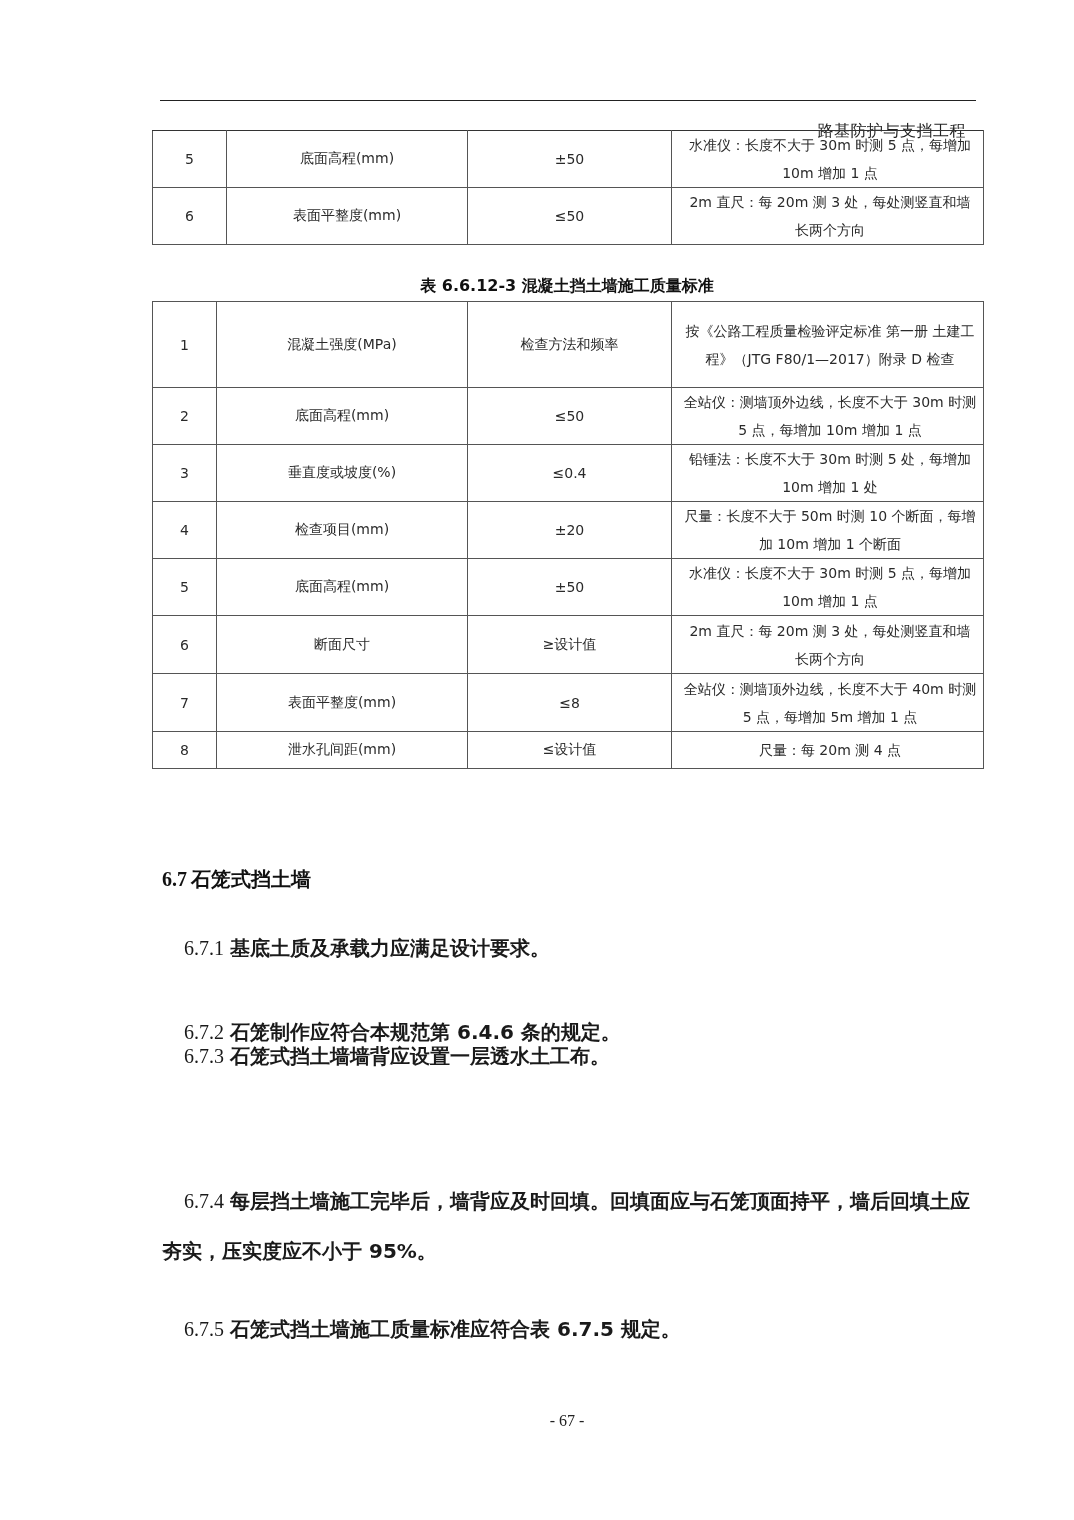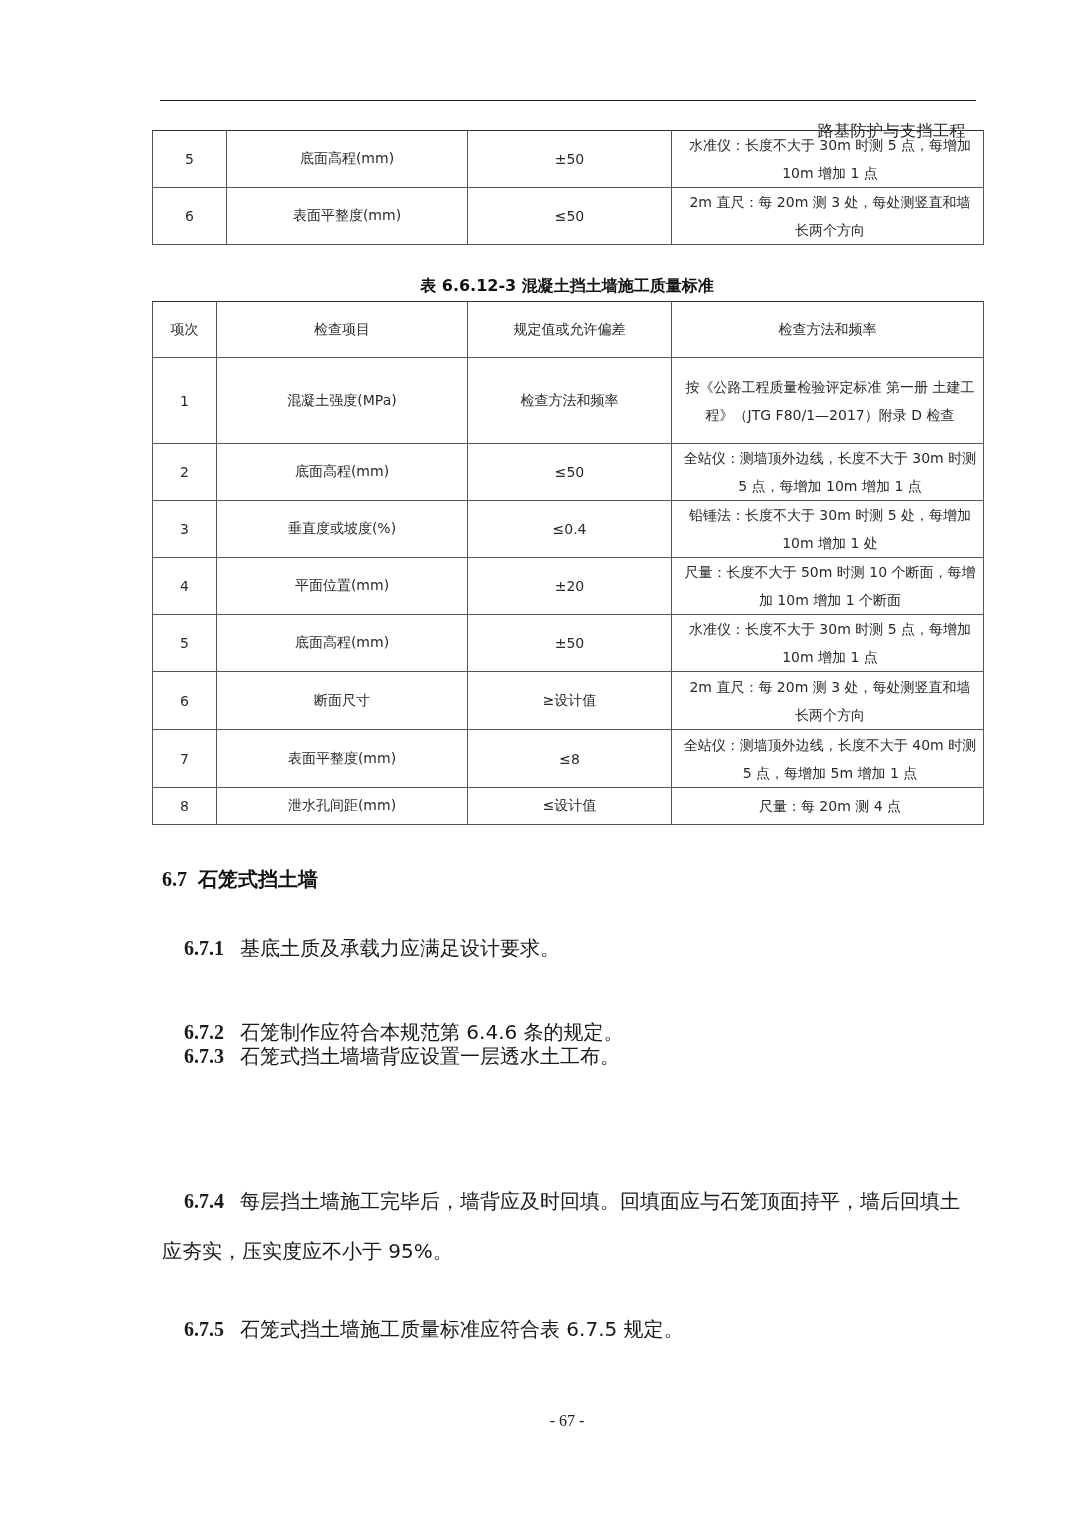--- a/index.html
+++ b/index.html
@@ -17,26 +17,26 @@
   table.grid tr.outer-top td { border-top: 1.5px solid #333; }
 
   #table1 { left: 152px; top: 130px; width: 831px; }
   #table2 { left: 152px; top: 301px; width: 831px; }
 
   .caption { position: absolute; left: 0; width: 1134px; top: 276px; text-align: center;
              font-family: "DejaVu Sans", "Liberation Sans", sans-serif; font-size: 16px; font-weight: bold; color: #111; }
 
   .sec-heading { position: absolute; left: 162px; top: 866px; font-size: 20px; font-weight: bold;
                  font-family: "DejaVu Sans", "Liberation Sans", sans-serif; color: #111; }
-  .sec-heading .num { font-family: "Liberation Serif", serif; margin-right: 11px; }
+  .sec-heading .num { font-family: "Liberation Serif", serif; margin-right: 4px; }
 
   .clause { position: absolute; left: 162px; width: 816px; font-size: 20px; line-height: 48px; color: #1a1a1a;
             font-family: "DejaVu Sans", "Liberation Sans", sans-serif; }
-  .clause .cnum { font-family: "Liberation Serif", serif; font-weight: bold; margin-left: 22px; margin-right: 16px; }
-  .clause .ctext { font-weight: normal; }
+  .clause .cnum { font-family: "Liberation Serif", serif; font-weight: normal; margin-left: 22px; margin-right: 6px; }
+  .clause .ctext { font-weight: bold; }
 
   .page-number { position: absolute; left: 0; width: 1134px; top: 1412px; text-align: center;
                  font-size: 16px; font-family: "Liberation Serif", serif; color: #222; }
 </style>
 </head>
 <body>
 
 <div class="header-title">路基防护与支挡工程</div>
 <div class="header-rule"></div>
 
@@ -66,47 +66,41 @@
 <div class="caption">表 6.6.12-3 混凝土挡土墙施工质量标准</div>
 
 <table id="table2" class="grid">
   <colgroup>
       <col style="width:64px">
       <col style="width:251px">
       <col style="width:204px">
       <col style="width:312px">
     </colgroup>
   <tbody>
-      <tr class="outer-top" style="height:56px">
-    <td class="c">项次</td>
-    <td class="c">检查项目</td>
-    <td class="c">规定值或允许偏差</td>
-    <td class="c">检查方法和频率</td>
-  </tr>
   <tr style="height:86px">
     <td class="c">1</td>
     <td class="c">混凝土强度(MPa)</td>
     <td class="c">检查方法和频率</td>
     <td class="l">按《公路工程质量检验评定标准 第一册 土建工程》（JTG F80/1—2017）附录 D 检查</td>
   </tr>
   <tr style="height:57px">
     <td class="c">2</td>
     <td class="c">底面高程(mm)</td>
     <td class="c">≤50</td>
     <td class="l">全站仪：测墙顶外边线，长度不大于 30m 时测 5 点，每增加 10m 增加 1 点</td>
   </tr>
   <tr style="height:57px">
     <td class="c">3</td>
     <td class="c">垂直度或坡度(%)</td>
     <td class="c">≤0.4</td>
     <td class="l">铅锤法：长度不大于 30m 时测 5 处，每增加 10m 增加 1 处</td>
   </tr>
   <tr style="height:57px">
     <td class="c">4</td>
-    <td class="c">平面位置(mm)</td>
+    <td class="c">检查项目(mm)</td>
     <td class="c">±20</td>
     <td class="l">尺量：长度不大于 50m 时测 10 个断面，每增加 10m 增加 1 个断面</td>
   </tr>
   <tr style="height:57px">
     <td class="c">5</td>
     <td class="c">底面高程(mm)</td>
     <td class="c">±50</td>
     <td class="l">水准仪：长度不大于 30m 时测 5 点，每增加 10m 增加 1 点</td>
   </tr>
   <tr style="height:58px">

